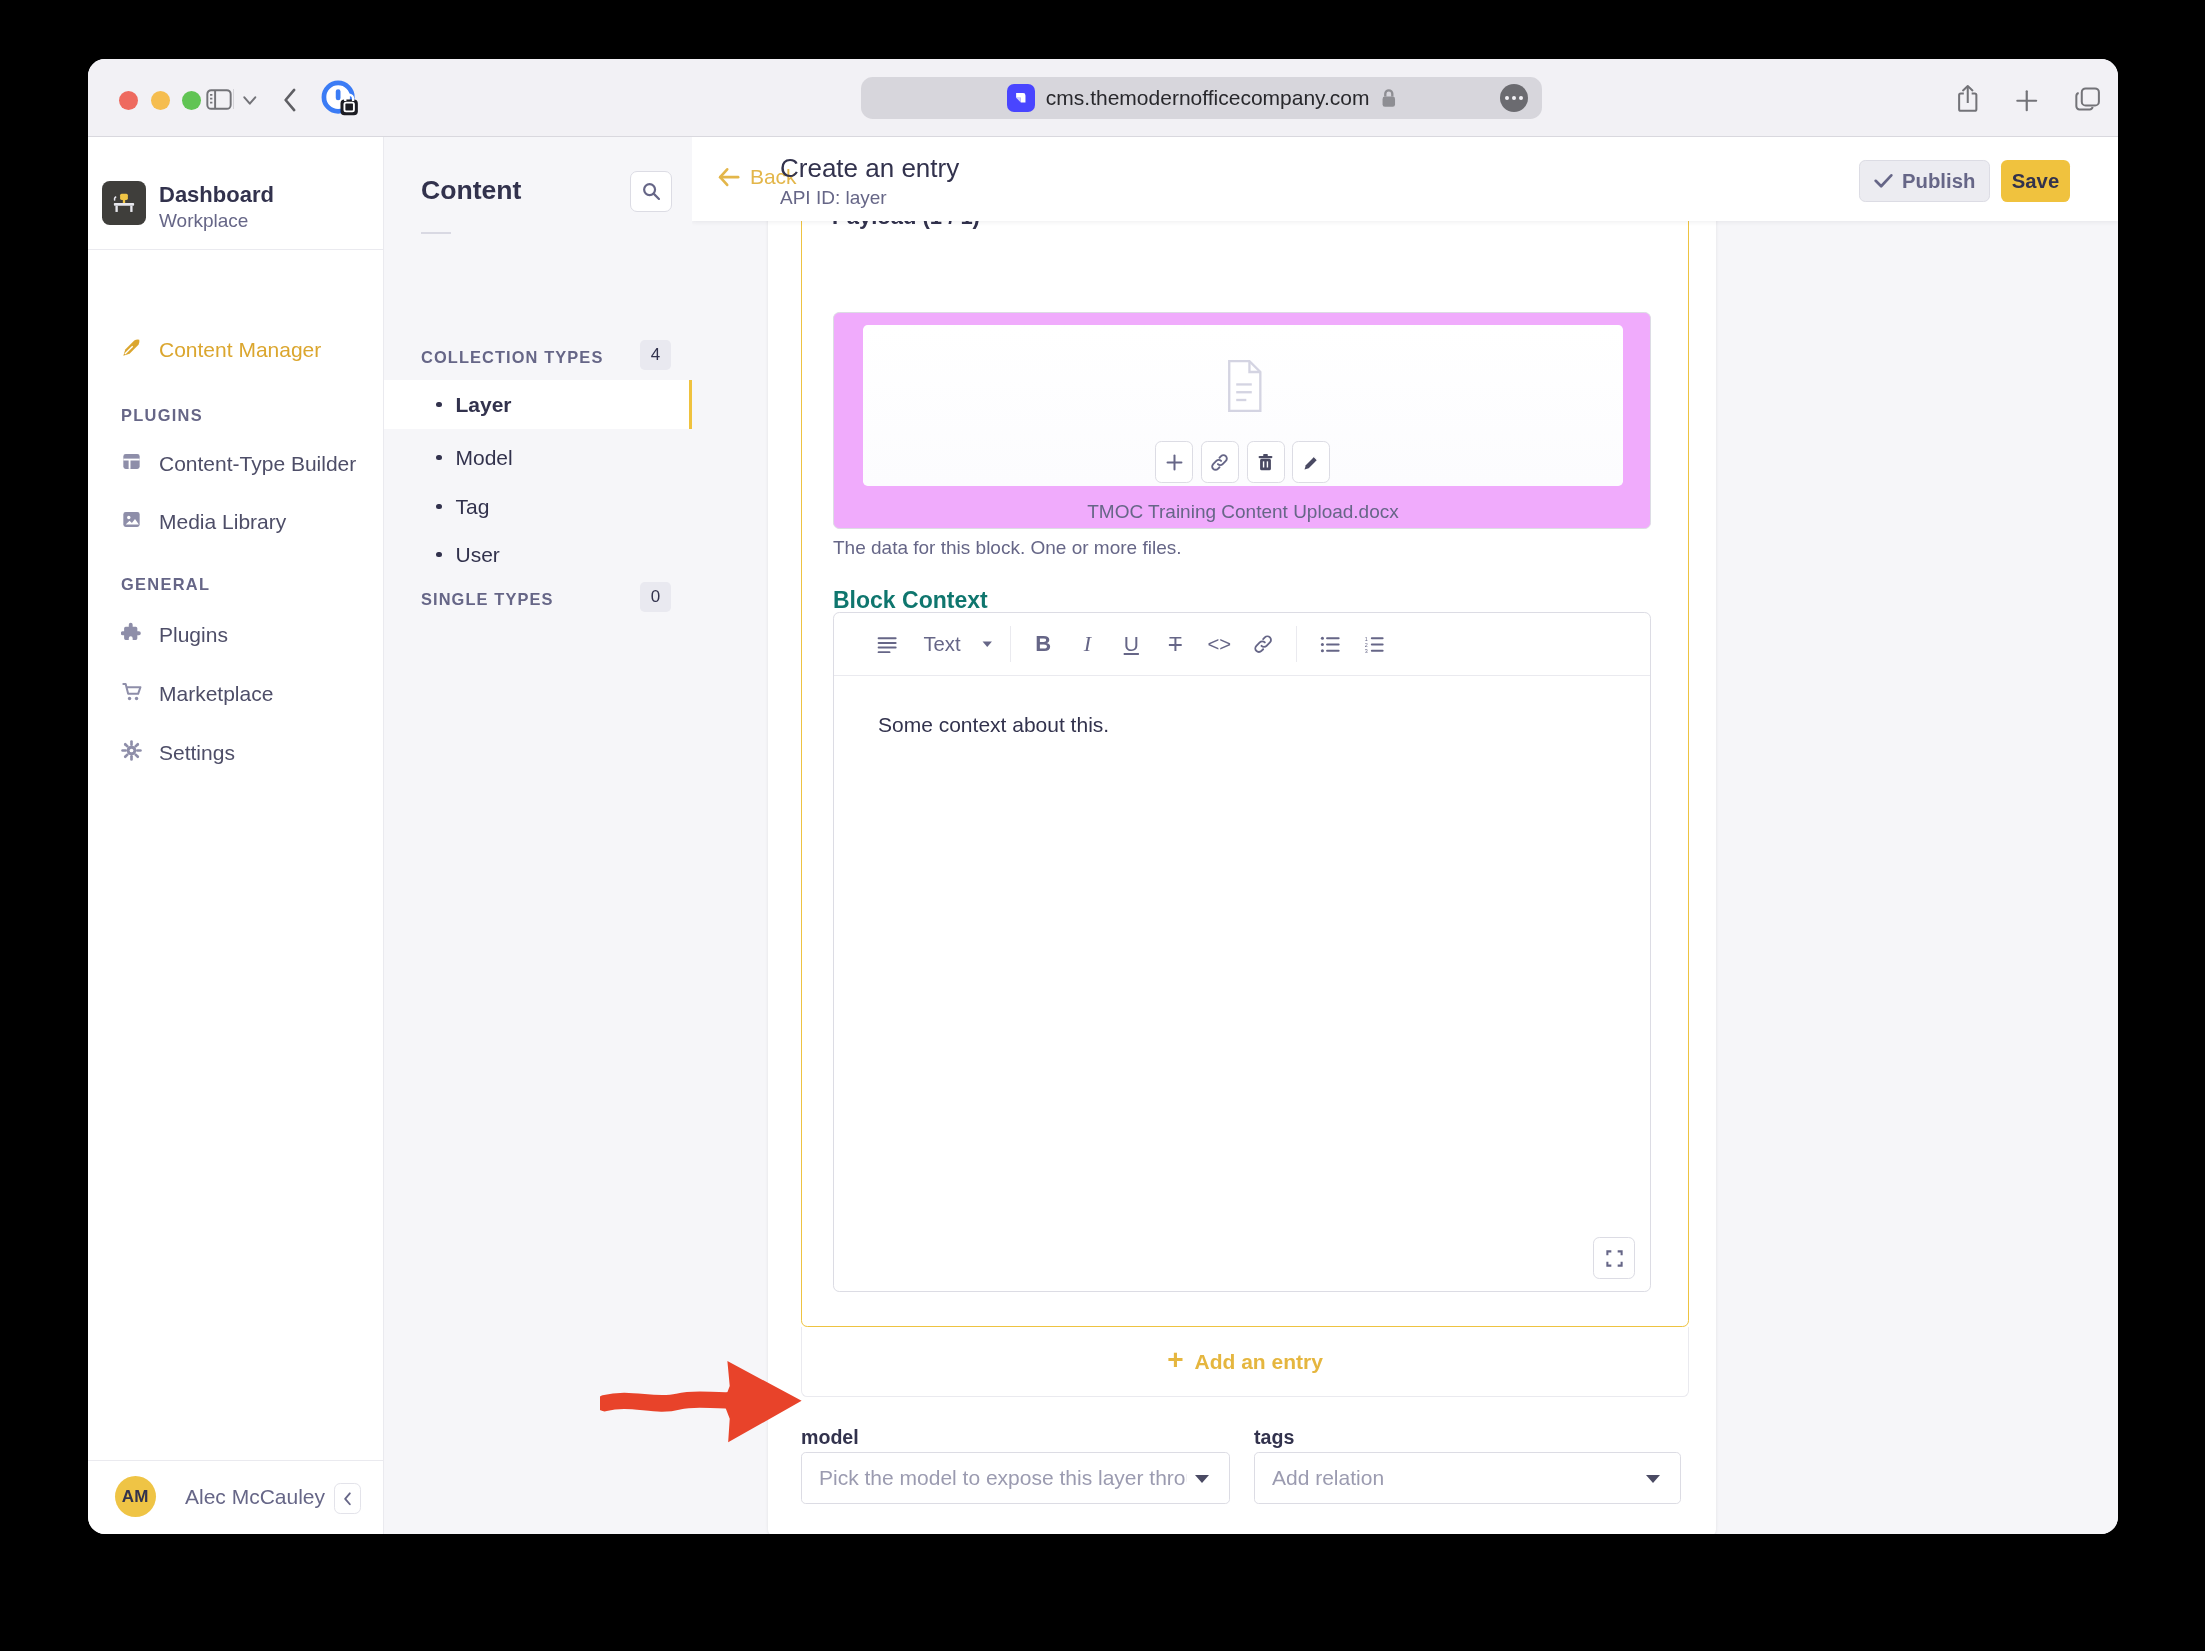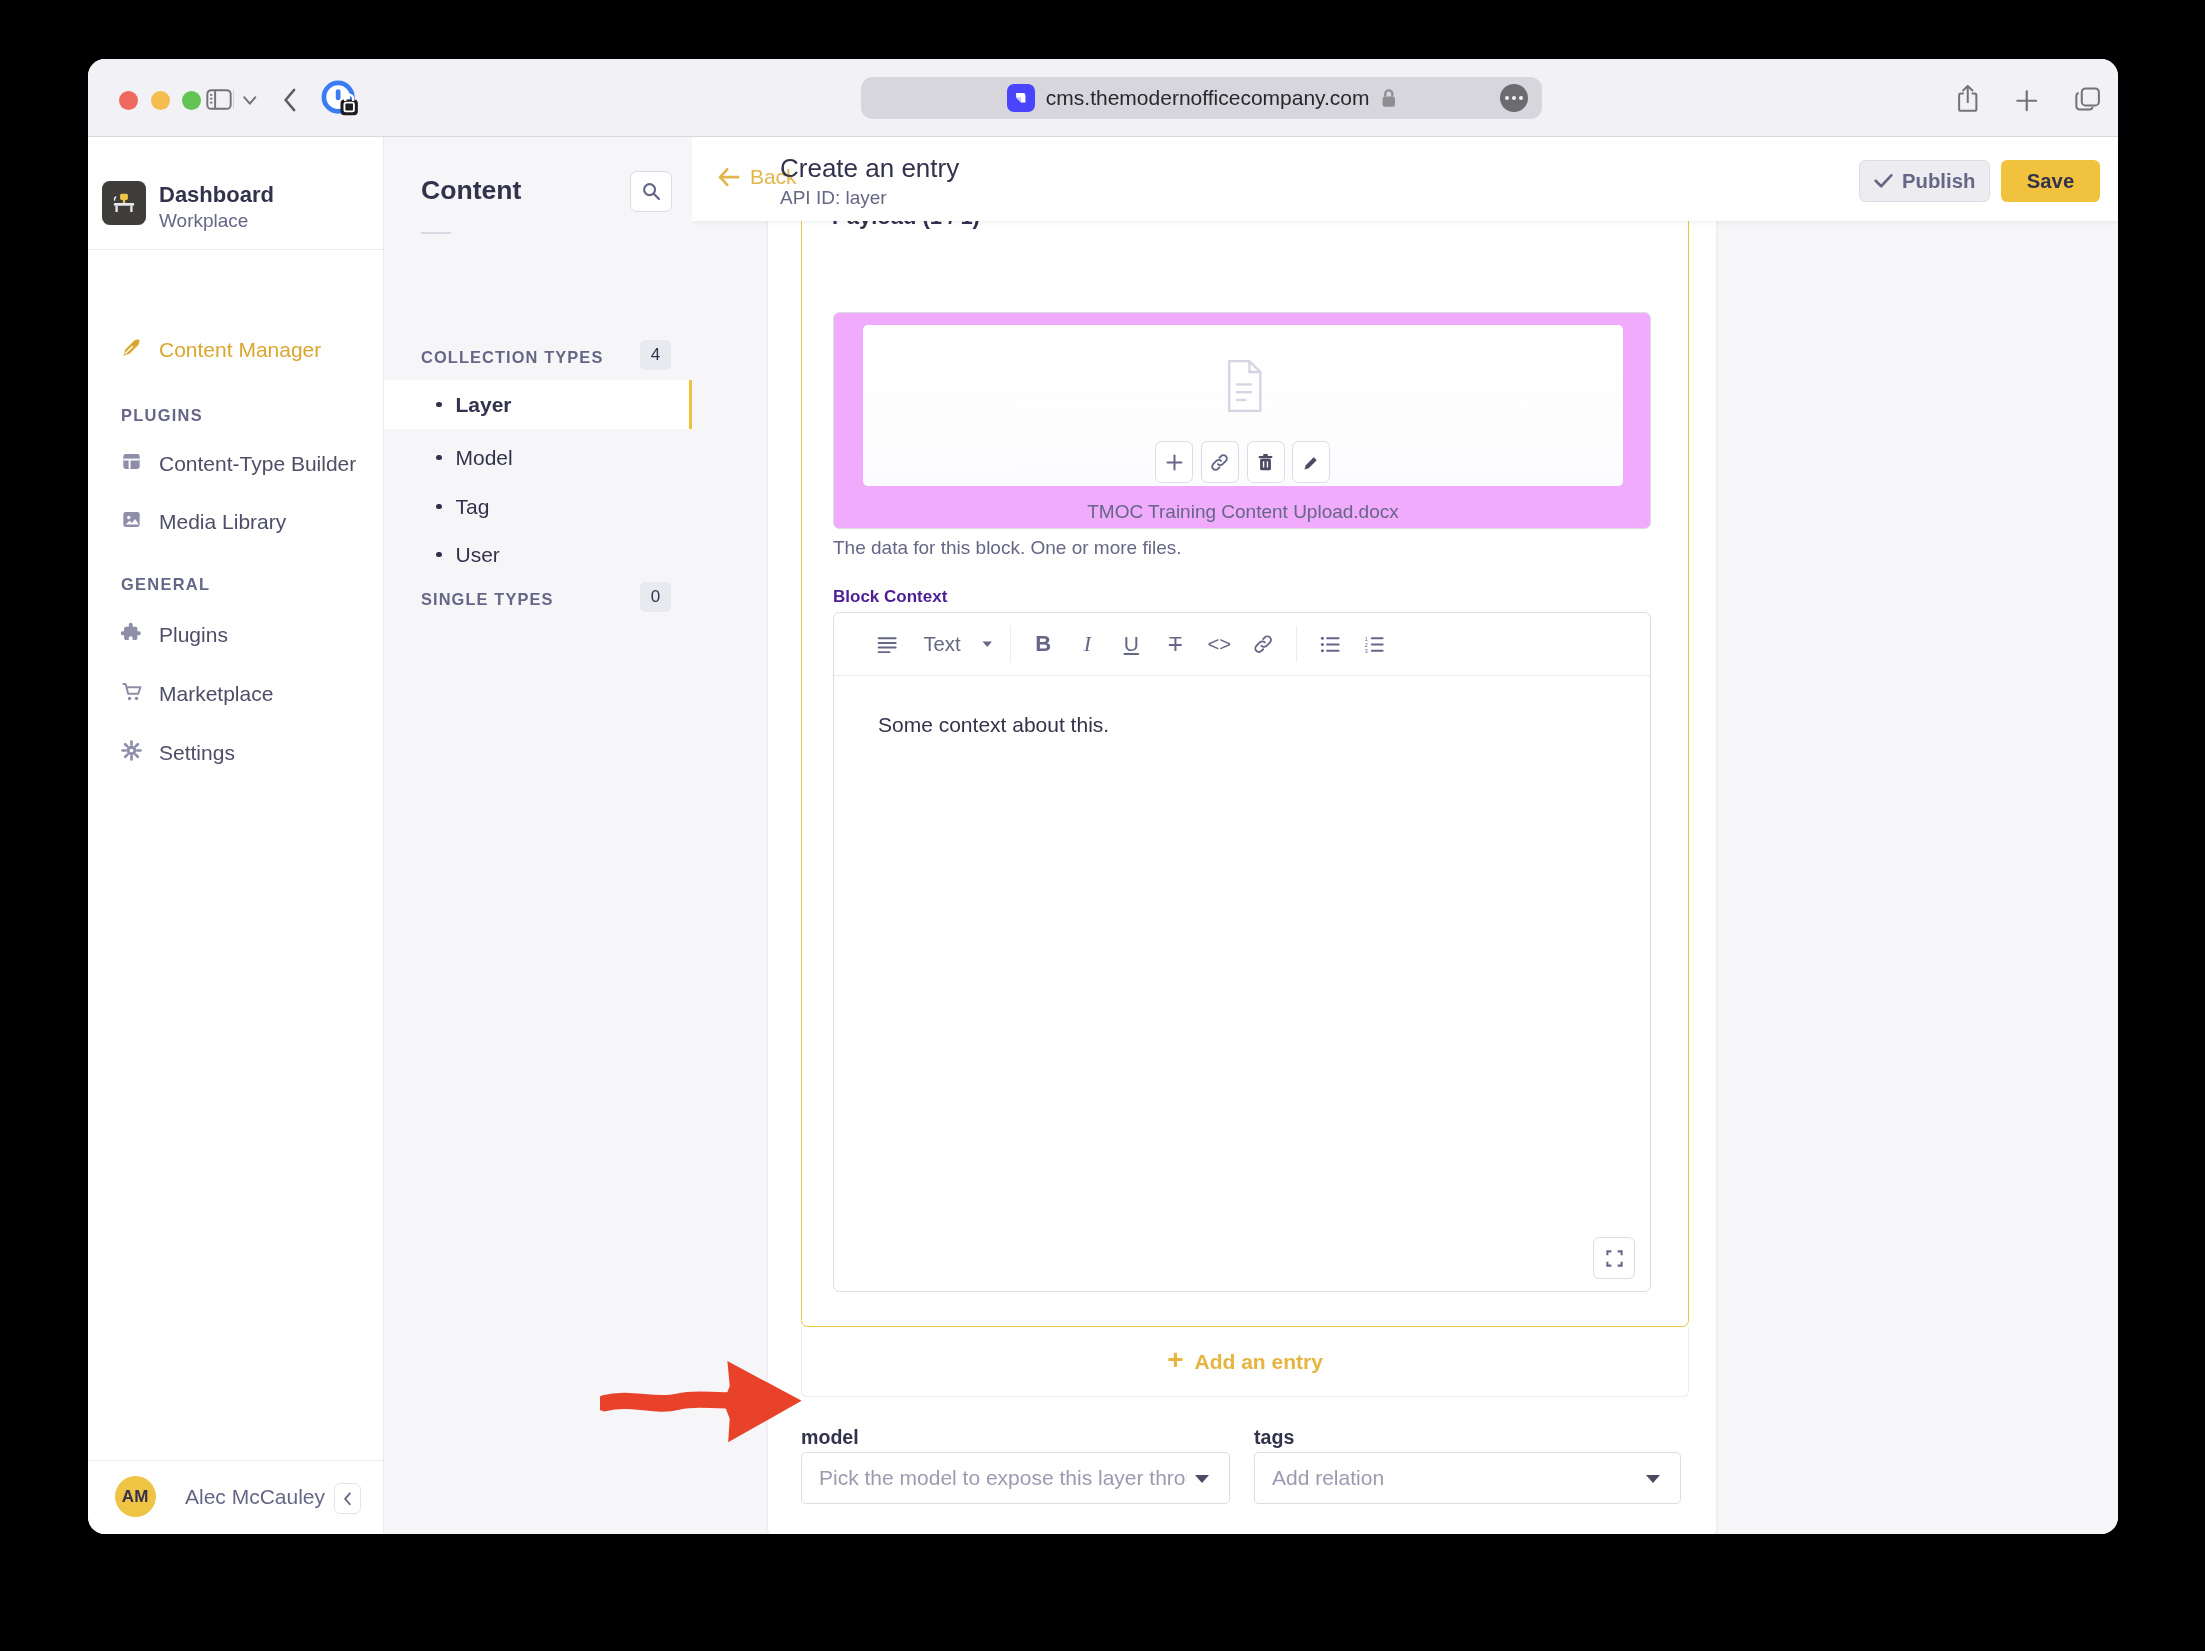--- a/index.html
+++ b/index.html
@@ -55,34 +55,34 @@
   .type-row.sel .bar { position:absolute; right:0; top:0; width:3.9px; height:100%; background:#efc23e; }
   
   .main { position:absolute; left:604px; top:78px; width:1426px; height:1397px; background:#f6f6f9; overflow:hidden; }
   .main-header { position:absolute; left:0; top:0; width:1426px; height:84px; background:#fff; z-index:5; box-shadow:0 1.6px 4.7px rgba(33,33,52,.08); }
   .back-link { position:absolute; left:25px; top:28px; display:flex; align-items:center; gap:9.4px; color:#e3b64a; }
   .back-link .t { font-size:21px; }
   .page-title { position:absolute; left:88px; top:15.6px; font-size:26px; font-weight:normal; color:#32324d; }
   .page-sub { position:absolute; left:88px; top:50px; font-size:19px; color:#666687; }
   .btn-publish { position:absolute; left:1167px; top:23px; width:131px; height:42px; background:#ececf1; border:0.8px solid #dcdce4; border-radius:6.3px;
     display:flex; align-items:center; justify-content:center; gap:9.4px; color:#666687; font-size:20.3px; font-weight:600; }
-  .btn-save { position:absolute; left:1309px; top:23px; width:99px; height:42px; background:#f0c23e; border-radius:6.3px;
+  .btn-save { position:absolute; left:1309px; top:23px; width:69px; height:42px; background:#f0c23e; border-radius:6.3px;
     display:flex; align-items:center; justify-content:center; color:#32324d; font-size:20.3px; font-weight:bold; }
   .content { position:absolute; left:0; top:0; width:1426px; height:1397px; z-index:1; }
   .card { position:absolute; left:76px; top:47px; width:948px; height:1353px; background:#fff; border-radius:7.8px; box-shadow:0 0.8px 3.1px rgba(33,33,52,.1); }
   .component-box { position:absolute; left:109px; top:55px; width:888px; height:1135px; border:1.6px solid #eec341; border-radius:6.3px; }
   .payload-label { position:absolute; left:140px; top:67px; font-size:22px; font-weight:bold; color:#32324d; }
   .file-box { position:absolute; left:141px; top:175px; width:818px; height:217px; background:#f0abfc; border:0.8px solid #dcdce4; border-radius:6.3px; }
   .file-inner { position:absolute; left:29px; top:11.7px; width:760px; height:161px; border-radius:4.7px; background:linear-gradient(180deg,#ffffff 0%,#fcfcfe 100%); }
   .doc-icon { position:absolute; left:389px; top:45px; color:#d4d4e2; }
   .file-actions { position:absolute; left:321px; top:128px; display:flex; gap:7.8px; }
   .mini-btn { width:38px; height:42px; background:#fff; border:0.8px solid #dcdce4; border-radius:6.3px; display:flex; align-items:center; justify-content:center; color:#666687; }
   .file-name { position:absolute; left:0; top:188px; width:818px; text-align:center; font-size:19px; color:#666687; }
   .hint { position:absolute; left:141px; top:400px; font-size:19px; color:#666687; }
-  .bc-label { position:absolute; left:141px; top:450px; font-size:17px; font-weight:bold; color:#4c1d95; }
+  .bc-label { position:absolute; left:141px; top:450px; font-size:23px; font-weight:bold; color:#0f766e; }
   .editor { position:absolute; left:141px; top:475px; width:818px; height:680px; background:#fff; border:0.8px solid #dcdce4; border-radius:6.3px; }
   .ed-toolbar { position:absolute; left:0; top:0; width:100%; height:63px; border-bottom:0.8px solid #eaeaef; display:flex; align-items:center; padding-left:31px; color:#666687; }
   .tb-item { display:flex; align-items:center; justify-content:center; min-width:44px; height:34px; font-size:20.3px; color:#666687; }
   .tb-sep { width:0.8px; height:36px; background:#eaeaef; margin:0 11px; }
   .tb-b { font-weight:bold; font-size:22px; }
   .tb-i { font-style:italic; font-family:"Liberation Serif", serif; font-size:22px; }
   .tb-u { text-decoration:underline; font-size:21px; }
   .tb-s { text-decoration:line-through; font-size:21px; }
   .ed-body { position:absolute; left:44px; top:100px; font-size:21px; color:#32324d; }
   .expand-btn { position:absolute; left:759px; top:624px; width:42px; height:42px; border:0.8px solid #dcdce4; border-radius:6.3px; background:#fff;

